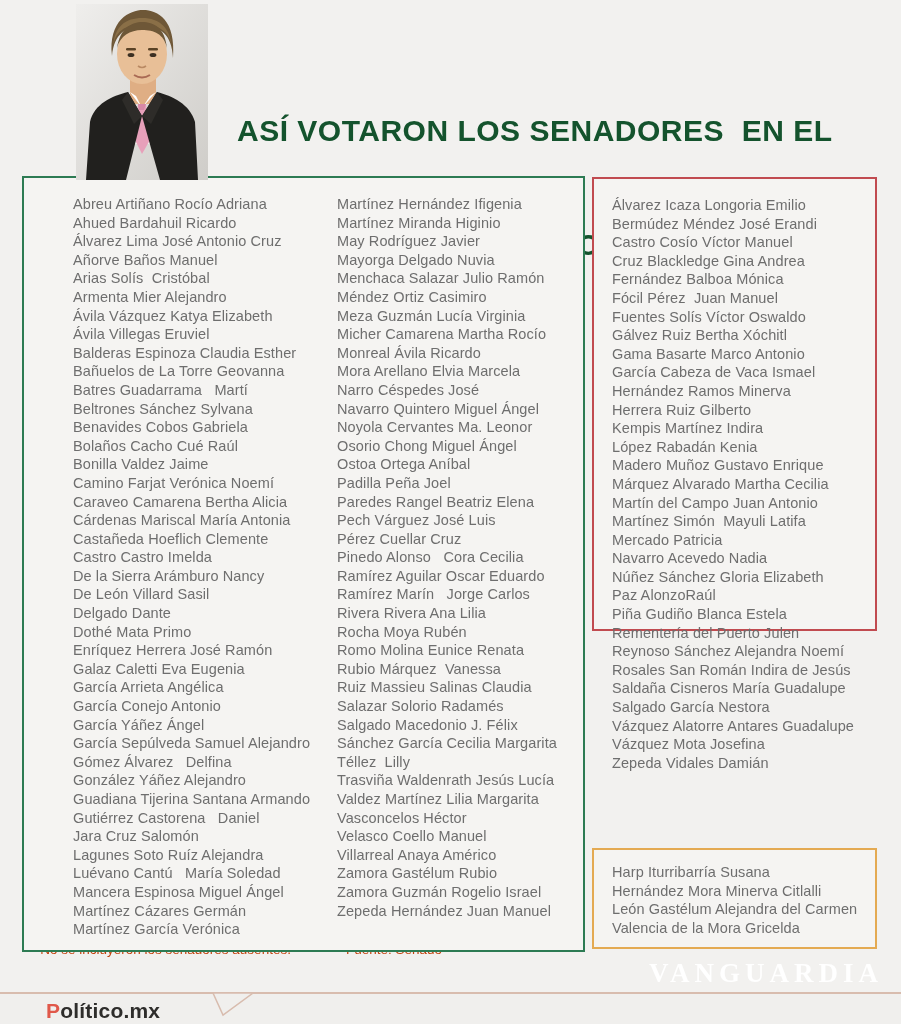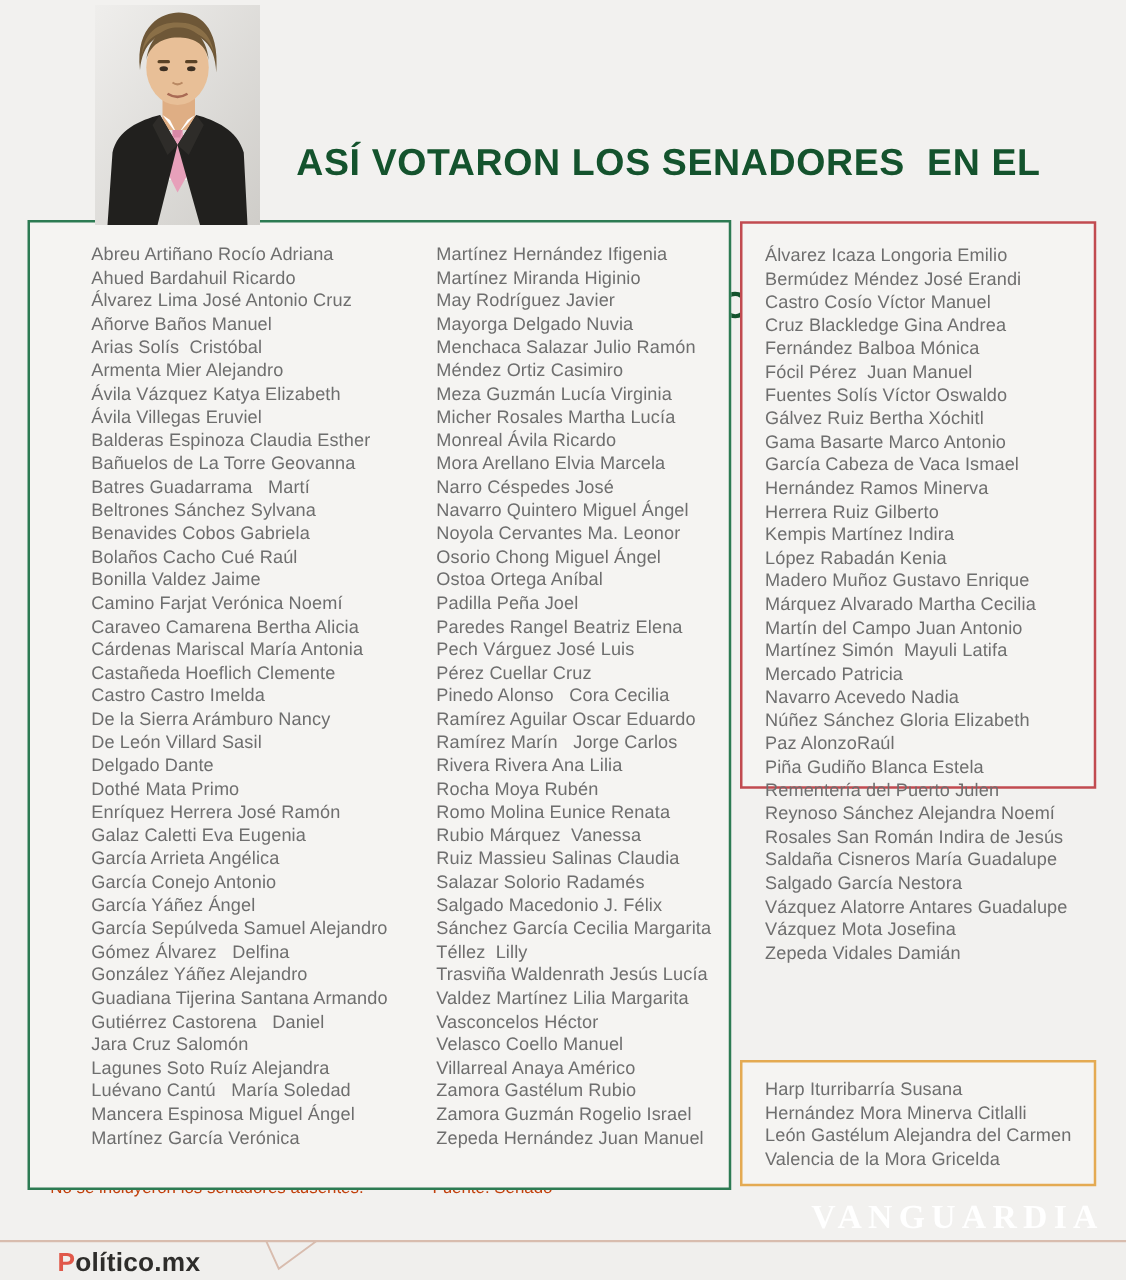--- a/index.html
+++ b/index.html
@@ -19,21 +19,21 @@
   .head-contra{left:592px;top:137px;width:285px;font-size:23px;color:#0c4a6e;font-family:Liberation Mono, monospace;}
   .head-abst{left:592px;top:813px;width:285px;font-size:20px;color:#e9a43f;}
   
   .box{position:absolute;background:#f5f4f2;box-sizing:border-box;z-index:1;}
   .box-favor{left:22px;top:176px;width:563px;height:776px;border:2px solid #2d7b53;}
   .box-contra{left:592px;top:177px;width:285px;height:454px;border:2px solid #c14b50;}
   .box-abst{left:592px;top:848px;width:285px;height:101px;border:2px solid #e4aa52;padding-left:24px;}
   
   .col{position:absolute;top:17px;}
   .col-1{left:8px;margin-left:41px;}
-  .col-2{left:313px;margin-left:12px;}
+  .col-2{left:313px;}
   .col-contra{left:18px;top:17px;}
   .col-abst{left:18px;top:13px;}
   .name-item{
     height:18.6px;line-height:18.6px;font-size:14.5px;color:#6e6e6e;
     white-space:pre;letter-spacing:.1px;
   }
   
   .footnote{position:absolute;left:35px;top:942px;font-size:13.5px;color:#c2410c;}
   .footnote .src{margin-left:55px;}
   .sep-line{position:absolute;left:0;top:992px;width:901px;height:2px;background:#d8bcae;}
@@ -132,31 +132,32 @@
       <div class="name-item">García Yáñez Ángel</div>
       <div class="name-item">García Sepúlveda Samuel Alejandro</div>
       <div class="name-item">Gómez Álvarez   Delfina</div>
       <div class="name-item">González Yáñez Alejandro</div>
       <div class="name-item">Guadiana Tijerina Santana Armando</div>
       <div class="name-item">Gutiérrez Castorena   Daniel</div>
       <div class="name-item">Jara Cruz Salomón</div>
       <div class="name-item">Lagunes Soto Ruíz Alejandra</div>
       <div class="name-item">Luévano Cantú   María Soledad</div>
       <div class="name-item">Mancera Espinosa Miguel Ángel</div>
+      <div class="name-item">Martínez Cázares Germán</div>
       <div class="name-item">Martínez García Verónica</div>
     </div>
   <div class="col col-2">
       <div class="name-item">Martínez Hernández Ifigenia</div>
       <div class="name-item">Martínez Miranda Higinio</div>
       <div class="name-item">May Rodríguez Javier</div>
       <div class="name-item">Mayorga Delgado Nuvia</div>
       <div class="name-item">Menchaca Salazar Julio Ramón</div>
       <div class="name-item">Méndez Ortiz Casimiro</div>
       <div class="name-item">Meza Guzmán Lucía Virginia</div>
-      <div class="name-item">Micher Rosales Martha Lucía</div>
+      <div class="name-item">Micher Camarena Martha Rocío</div>
       <div class="name-item">Monreal Ávila Ricardo</div>
       <div class="name-item">Mora Arellano Elvia Marcela</div>
       <div class="name-item">Narro Céspedes José</div>
       <div class="name-item">Navarro Quintero Miguel Ángel</div>
       <div class="name-item">Noyola Cervantes Ma. Leonor</div>
       <div class="name-item">Osorio Chong Miguel Ángel</div>
       <div class="name-item">Ostoa Ortega Aníbal</div>
       <div class="name-item">Padilla Peña Joel</div>
       <div class="name-item">Paredes Rangel Beatriz Elena</div>
       <div class="name-item">Pech Várguez José Luis</div>

